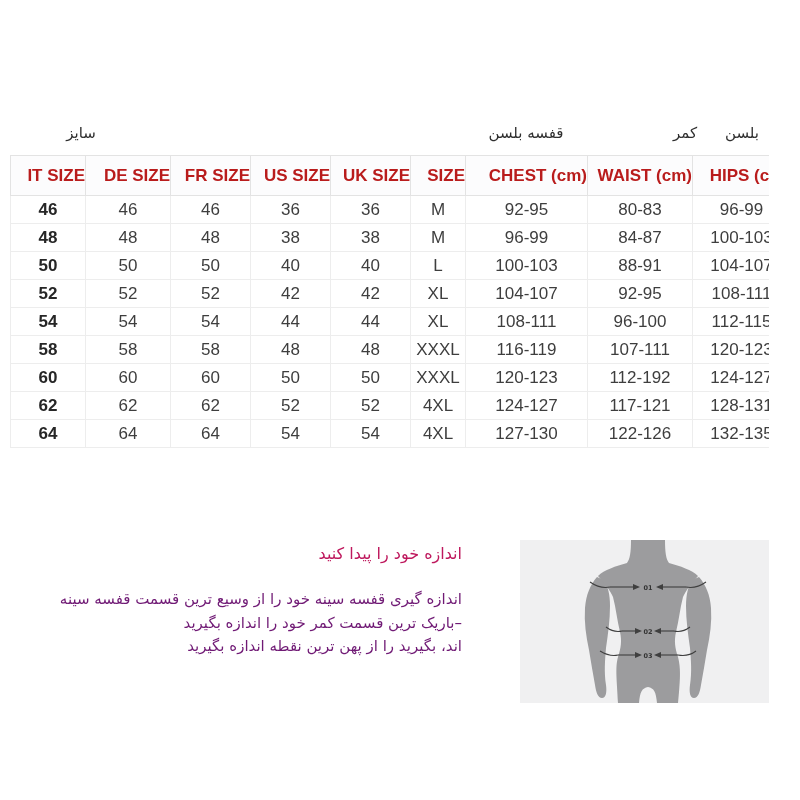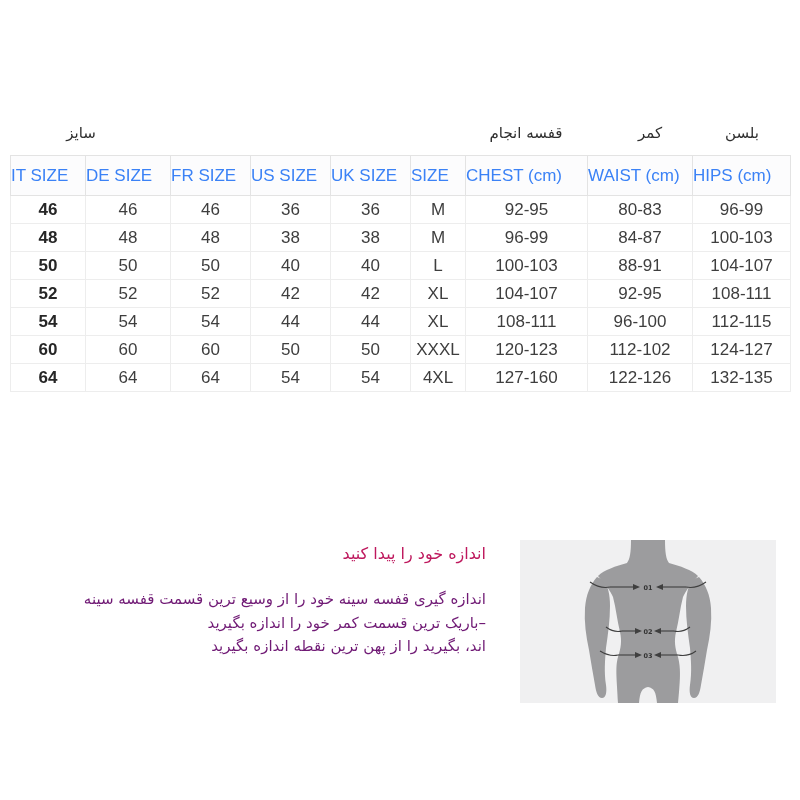--- a/index.html
+++ b/index.html
@@ -1,37 +1,37 @@
 <!DOCTYPE html>
 <html><head>
 <meta charset="utf-8">
 <style>
   html,body { margin:0; padding:0; background:#ffffff; }
   .page {
     position:relative; width:769px; height:800px; background:#ffffff;
-    overflow:hidden; font-family:"Liberation Sans", sans-serif;padding-left:24px;
+    overflow:hidden; font-family:"Liberation Sans", sans-serif;
   }
   
   .farsi-label {
     position:absolute; direction:rtl; text-align:center;
     font-family:"DejaVu Sans", sans-serif; font-size:15px; color:#2f2f2f;
     line-height:22px;
   }
   #fl-size  { left:48px;  top:122px; width:66px;  }
   #fl-chest { left:476px; top:122px; width:100px; }
-  #fl-waist { left:612px; top:122px; width:76px;  }
+  #fl-waist { left:647px; top:122px; width:76px;  }
   #fl-hips  { left:704px; top:122px; width:76px;  }
 
   
   .size-table {
     position:absolute; left:10px; top:155px; width:780px;
     border-collapse:collapse; table-layout:fixed;
   }
   .size-table th {
-    color:#3b82f6; font-size:17px; font-weight:normal; text-align:left;
+    color:#b91c1c; font-size:17px; font-weight:bold; text-align:right;
     height:39px; border:1px solid #e3e3e3; background:#fcfcfd; padding:0;
   }
   .size-table td {
     text-align:center; font-size:17px; color:#3e3e3e;
     height:27px; border:1px solid #ededed; padding:0; background:#ffffff;
   }
   .size-table td.c0 { font-weight:bold; color:#262626; }
 
   
   .guide-title {
@@ -53,21 +53,21 @@
     font-family:"DejaVu Sans", sans-serif; font-size:6.5px; font-weight:bold;
     fill:#333333;
   }
 </style>
 </head>
 <body>
 
 <div class="page">
 
   <div class="farsi-label" id="fl-size">سایز</div>
-  <div class="farsi-label" id="fl-chest">قفسه انجام</div>
+  <div class="farsi-label" id="fl-chest">قفسه بلسن</div>
   <div class="farsi-label" id="fl-waist">کمر</div>
   <div class="farsi-label" id="fl-hips">بلسن</div>
 
   <table class="size-table">
     <colgroup>
       <col style="width:75px">
         <col style="width:85px">
         <col style="width:80px">
       <col style="width:80px">
         <col style="width:80px">
@@ -139,38 +139,60 @@
           <td>54</td>
           <td>54</td>
           <td>44</td>
           <td>44</td>
           <td>XL</td>
           <td>108-111</td>
           <td>96-100</td>
           <td>112-115</td>
         </tr>
         <tr>
+          <td class="c0">58</td>
+          <td>58</td>
+          <td>58</td>
+          <td>48</td>
+          <td>48</td>
+          <td>XXXL</td>
+          <td>116-119</td>
+          <td>107-111</td>
+          <td>120-123</td>
+        </tr>
+        <tr>
           <td class="c0">60</td>
           <td>60</td>
           <td>60</td>
           <td>50</td>
           <td>50</td>
           <td>XXXL</td>
           <td>120-123</td>
-          <td>112-102</td>
+          <td>112-192</td>
           <td>124-127</td>
+        </tr>
+        <tr>
+          <td class="c0">62</td>
+          <td>62</td>
+          <td>62</td>
+          <td>52</td>
+          <td>52</td>
+          <td>4XL</td>
+          <td>124-127</td>
+          <td>117-121</td>
+          <td>128-131</td>
         </tr>
         <tr>
           <td class="c0">64</td>
           <td>64</td>
           <td>64</td>
           <td>54</td>
           <td>54</td>
           <td>4XL</td>
-          <td>127-160</td>
+          <td>127-130</td>
           <td>122-126</td>
           <td>132-135</td>
         </tr>
       </tbody>
   </table>
 
   <div class="guide-title">اندازه خود را پیدا کنید</div>
   <div class="guide-text">
       <div>اندازه گیری قفسه سینه خود را از وسیع ترین قسمت قفسه سینه</div>
       <div>–باریک ترین قسمت کمر خود را اندازه بگیرید</div>

